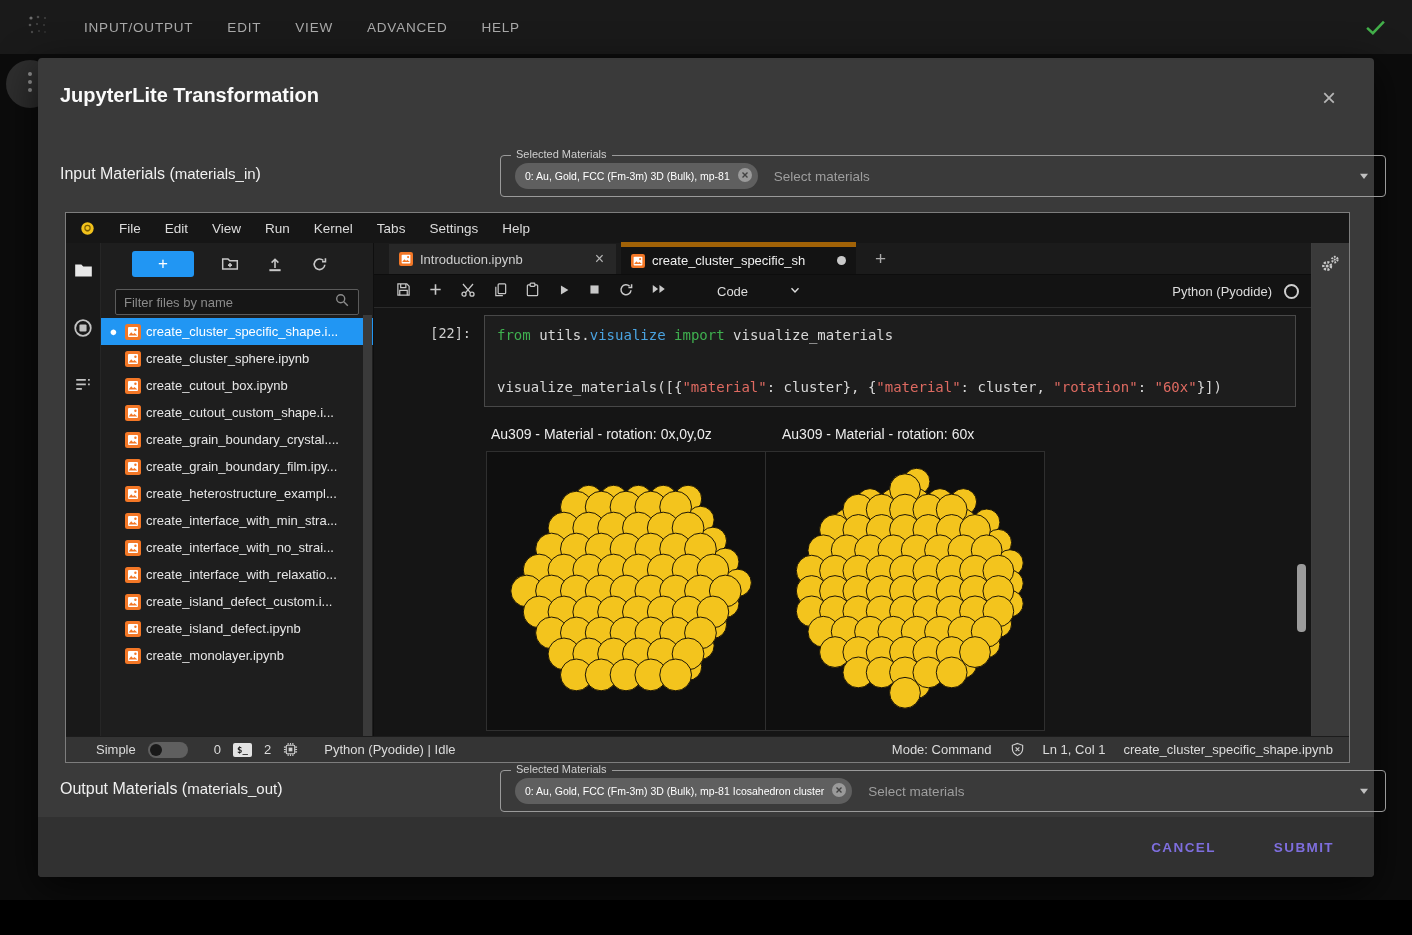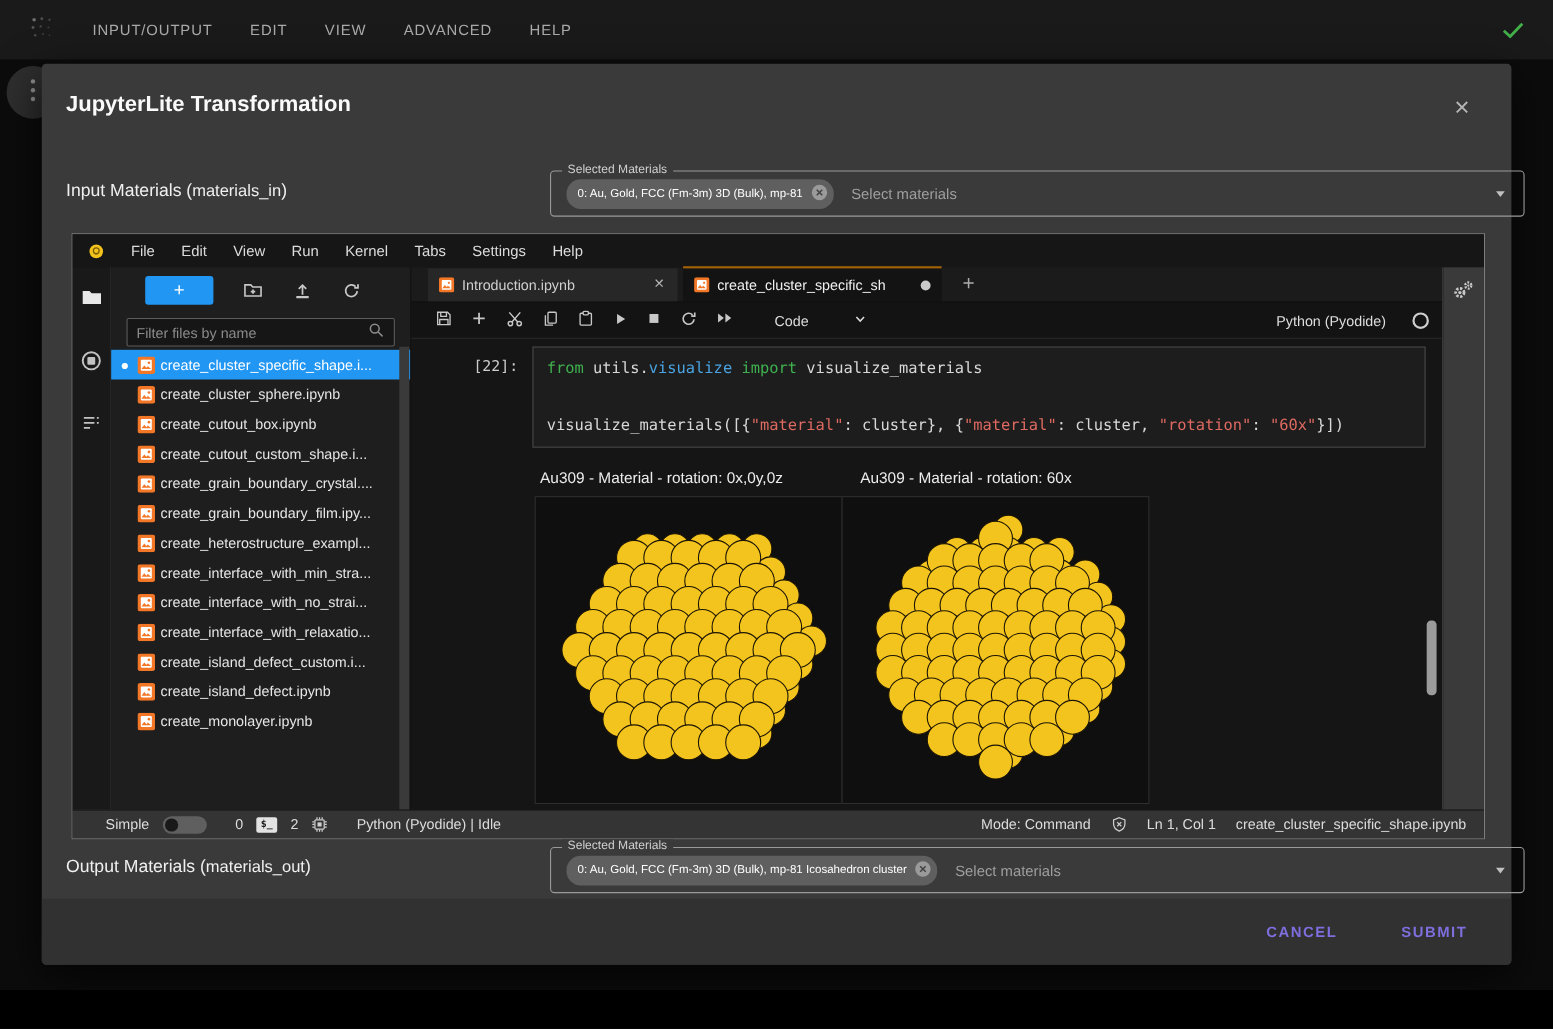--- a/index.html
+++ b/index.html
@@ -64,29 +64,29 @@
   .fb-item .fname{overflow:hidden}
   .fb-item.selected{background:#2196f3;color:#fff}
   .fb-scroll{position:absolute;right:1px;top:0;bottom:0;width:9px;background:#3a3a3a}
 
   .jl-main{flex:1;background:#151515;display:flex;flex-direction:column;position:relative;border-right:1px solid #3d3d3d;min-width:0}
   .tabbar{height:32px;background:#1b1b1b;display:flex;align-items:flex-end;padding-left:15px;gap:5px;border-bottom:1px solid #0d0d0d;flex:0 0 auto}
   .tab{height:30px;display:flex;align-items:center;padding:0 10px;font-size:13px;gap:7px;cursor:default}
   .tab .tab-ic{display:flex;flex:0 0 auto}
   .tab .tlabel{overflow:hidden;white-space:nowrap;flex:1}
   .tab.inactive{background:#272727;color:#cfcfcf;width:227px}
-  .tab.active{background:#131313;color:#f0f0f0;width:235px;border-top:2px solid #a16207;height:32px}
+  .tab.active{background:#131313;color:#f0f0f0;width:235px;border-top:5px solid #a16207;height:32px}
   .tab-close{color:#b5b5b5;font-size:16px;margin-left:auto;padding:0 2px}
   .tab-dirty{width:9px;height:9px;border-radius:50%;background:#c9c9c9;flex:0 0 auto}
   .tab-add{color:#aaa;font-size:19px;align-self:center;margin-left:8px;padding:0 6px}
 
   .nb-toolbar{height:33px;display:flex;align-items:center;background:#131313;padding:0 12px 0 22px;border-bottom:1px solid #2a2a2a;gap:17px;color:#c8c8c8;flex:0 0 auto}
   .nb-tool{display:flex;background:none;border:none;color:#c8c8c8;padding:0}
-  .nb-celltype{display:flex;align-items:center;gap:40px;font-size:13px;color:#ddd;margin-left:20px}
-  .nb-kernel{margin-left:auto;display:flex;align-items:center;gap:24px;font-size:13px;color:#ddd}
+  .nb-celltype{display:flex;align-items:center;gap:40px;font-size:13px;color:#ddd;margin-left:33px}
+  .nb-kernel{margin-left:auto;display:flex;align-items:center;gap:12px;font-size:13px;color:#ddd}
   .kernel-circle{width:15px;height:15px;border:2px solid #cfcfcf;border-radius:50%}
 
   .nb-content{flex:1;position:relative;padding-top:7px;min-height:0}
   .cell{display:flex}
   .cell-prompt{width:110px;text-align:right;padding-right:13px;padding-top:10px;font-family:"DejaVu Sans Mono",monospace;font-size:13.5px;color:#cdcdcd;flex:0 0 auto}
   .cell-editor{width:812px;border:1px solid #484848;background:#1d1d1d;padding:6px 12px;font-family:"DejaVu Sans Mono",monospace;font-size:14px;line-height:26px;white-space:pre;overflow:hidden}
   .code-line{min-height:26px}
   .tok-kw{color:#3fb04f}.tok-mod{color:#4aa3e0}.tok-str{color:#de6a61}.tok-plain{color:#d8d8d8}
 
   .outputs{display:flex;margin-left:112px;margin-top:10px}

